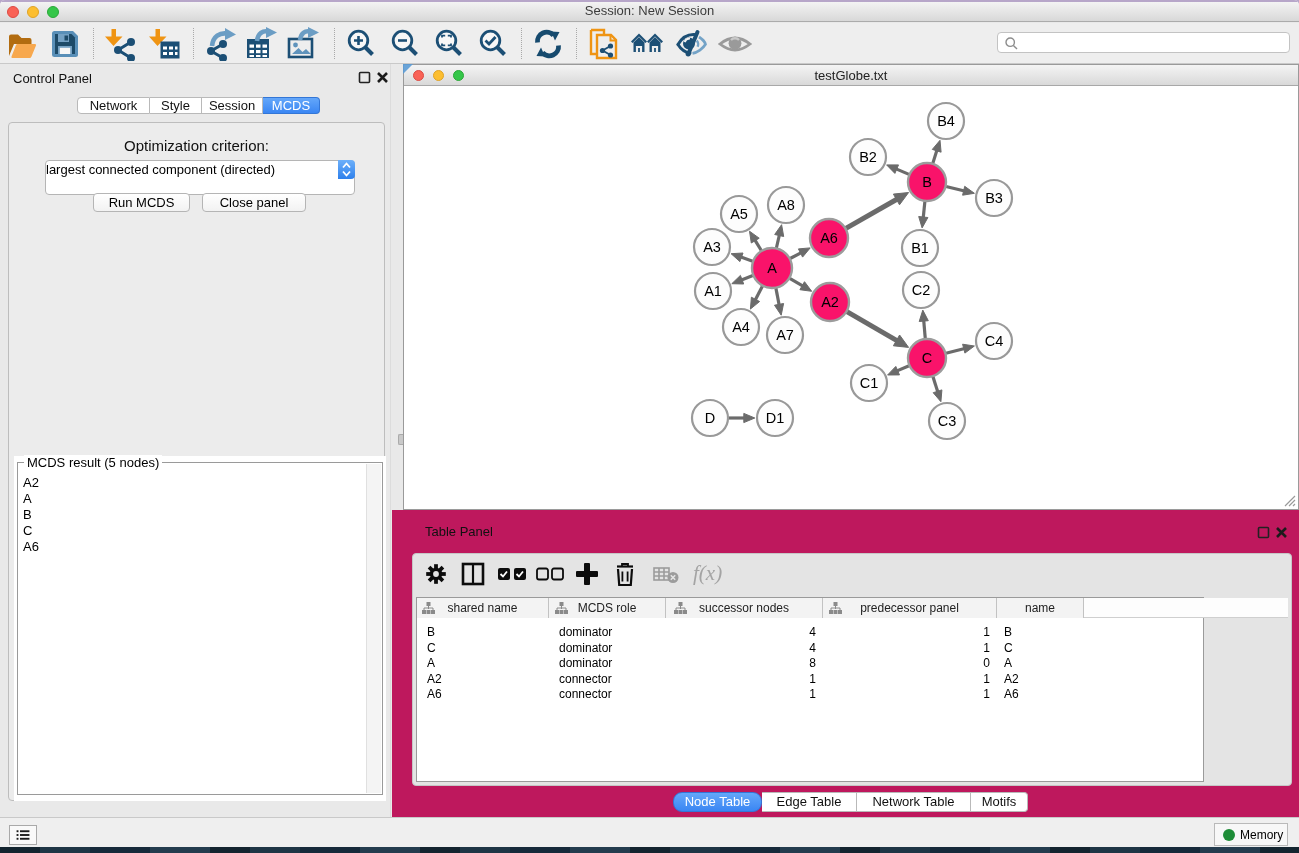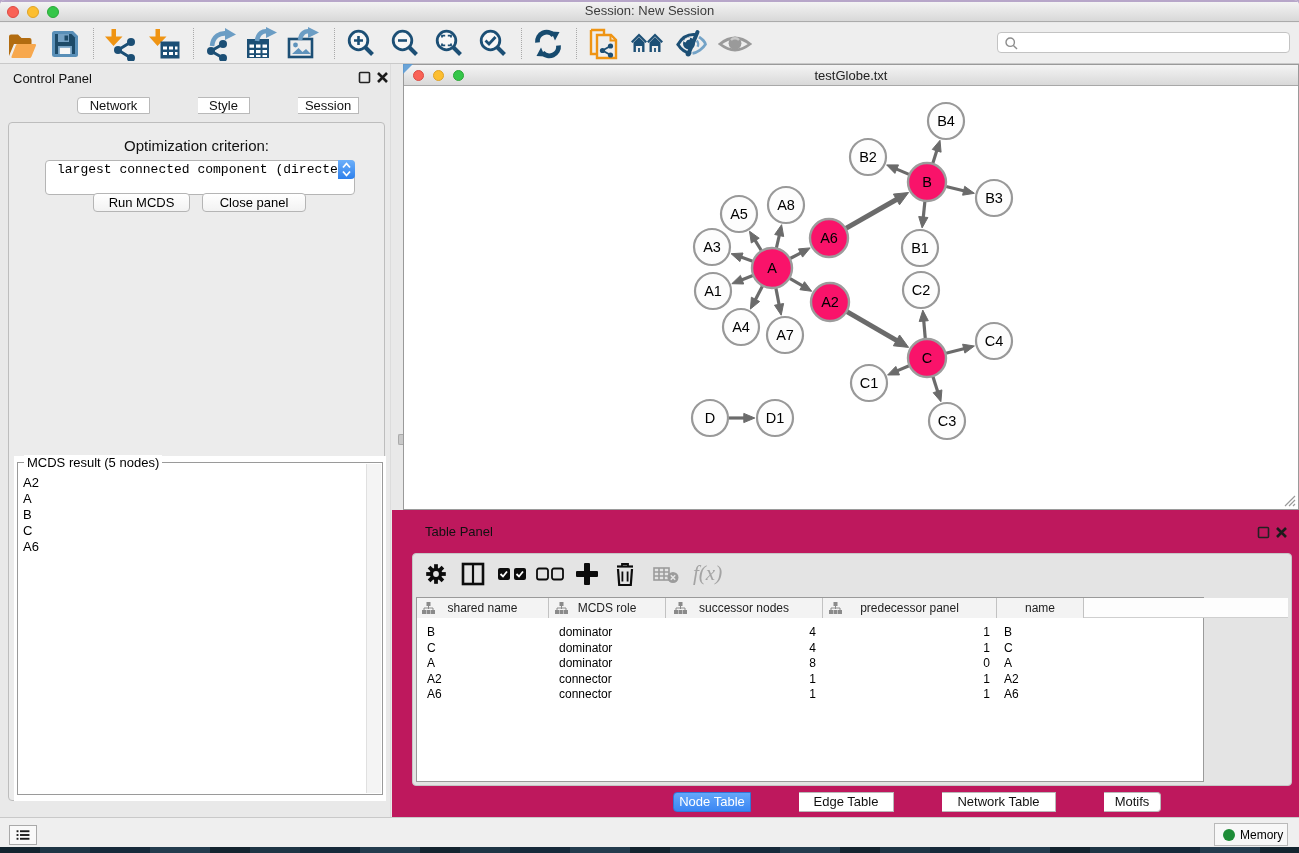--- a/index.html
+++ b/index.html
@@ -12,29 +12,29 @@
 .tl { position:absolute; top:6px; width:12px; height:12px; border-radius:50%; }
 #toolbar { position:absolute; left:0; top:23px; width:1299px; height:41px; background:#eeeeee; border-bottom:1px solid #c9c9c9; }
 .tsep { position:absolute; top:5px; height:31px; width:0; border-left:1px dotted #a9a9a9; }
 .ticon { position:absolute; top:4px; width:34px; height:34px; }
 #searchbox { position:absolute; left:997px; top:9px; width:293px; height:21px; background:#fff; border:1px solid #c3c3c3; border-radius:4px; }
 
 #cpanel { position:absolute; left:0; top:64px; width:392px; height:754px; background:#e9e9e9; }
 #cpanel .hdr { position:absolute; left:13px; top:71px; font-size:13px; color:#111; }
 .winbtns { position:absolute; }
 
-.seg { position:absolute; display:flex; font-size:13px;gap:48px; }
+.seg { position:absolute; display:flex; font-size:13px; }
 .seg div { background:#fff; border:1px solid #b9b9b9; border-left:none; color:#111; text-align:center; line-height:17px; height:19px; }
 #cptabs div { height:17px; line-height:15px; }
 .seg div:first-child { border-left:1px solid #b9b9b9; border-radius:4px 0 0 4px; }
 .seg div:last-child { border-radius:0 4px 4px 0; }
 .seg div.sel { background:linear-gradient(#64a7fa,#3a86f3); border-color:#3376d6; color:#fff; }
 #cpcontent { position:absolute; left:8px; top:58px; width:377px; height:679px; background:#ececec; border:1px solid #bdbdbd; border-radius:4px; }
 #optlabel { position:absolute; left:0; width:100%; top:14px; text-align:center; font-size:15px; color:#111; }
-#combo { position:absolute; left:36px; top:37px; width:310px; height:35px; background:#fff; border:1px solid #b5b5b5; border-radius:4px; font-size:13px; line-height:17px; padding-left:11px; color:#000;font-family:Liberation Mono, monospace; }
+#combo { position:absolute; left:36px; top:37px; width:310px; height:35px; background:#fff; border:1px solid #b5b5b5; border-radius:4px; font-size:13px; line-height:17px; padding-left:0; color:#000; }
 #combo .sp { position:absolute; right:-1px; top:-1px; width:17px; height:19px; background:linear-gradient(#6db0fa,#2e80ec); border-radius:0 4px 4px 0; }
 .btn { position:absolute; height:19px; background:linear-gradient(#ffffff,#f2f2f2); border:1px solid #b5b5b5; border-radius:4px; font-size:13px; text-align:center; color:#000; line-height:17px; }
 #resultwrap { position:absolute; left:5px; top:333px; width:372px; height:345px; background:#fff; }
 #resultbox { position:absolute; left:3px; top:6px; width:366px; height:333px; border:1px solid #9a9a9a; }
 #resultbox .legend { position:absolute; left:6px; top:-8px; background:#fff; padding:0 3px; font-size:13px; color:#000; }
 #resultbox ul { list-style:none; font-size:13px; color:#000; margin:12px 0 0 5px; }
 #resultbox li { height:16px; line-height:16px; }
 #rscroll { position:absolute; right:1px; top:1px; width:15px; height:329px; background:#f4f4f4; border-left:1px solid #e0e0e0; }
 
 #netwin { position:absolute; left:403px; top:64px; width:896px; height:446px; background:#fff; border:1px solid #9a9a9a; }
@@ -471,21 +471,21 @@
         <div class="trow" style="left:480px;top:88px;width:93px;text-align:right;">1</div>
         <div class="trow" style="left:587px;top:26px;">B</div>
         <div class="trow" style="left:587px;top:41.5px;">C</div>
         <div class="trow" style="left:587px;top:57px;">A</div>
         <div class="trow" style="left:587px;top:72.5px;">A2</div>
         <div class="trow" style="left:587px;top:88px;">A6</div>
       </div>
     </div>
   </div>
   <div class="seg" id="btabs">
-    <div class="sel" style="width:78px;">Node Table</div>
+    <div class="sel" style="width:89px;border-radius:9px;">Node Table</div>
     <div style="width:95px;">Edge Table</div>
     <div style="width:114px;">Network Table</div>
     <div style="width:57px;">Motifs</div>
   </div>
   <div id="statusbar">
     <div id="hambtn">
       <svg width="26" height="18" viewBox="0 0 25 21">
         <g fill="#1b1b1b">
           <rect x="5" y="5" width="2.2" height="2.2"></rect>
             <rect x="9" y="5" width="11" height="2.2"></rect>

